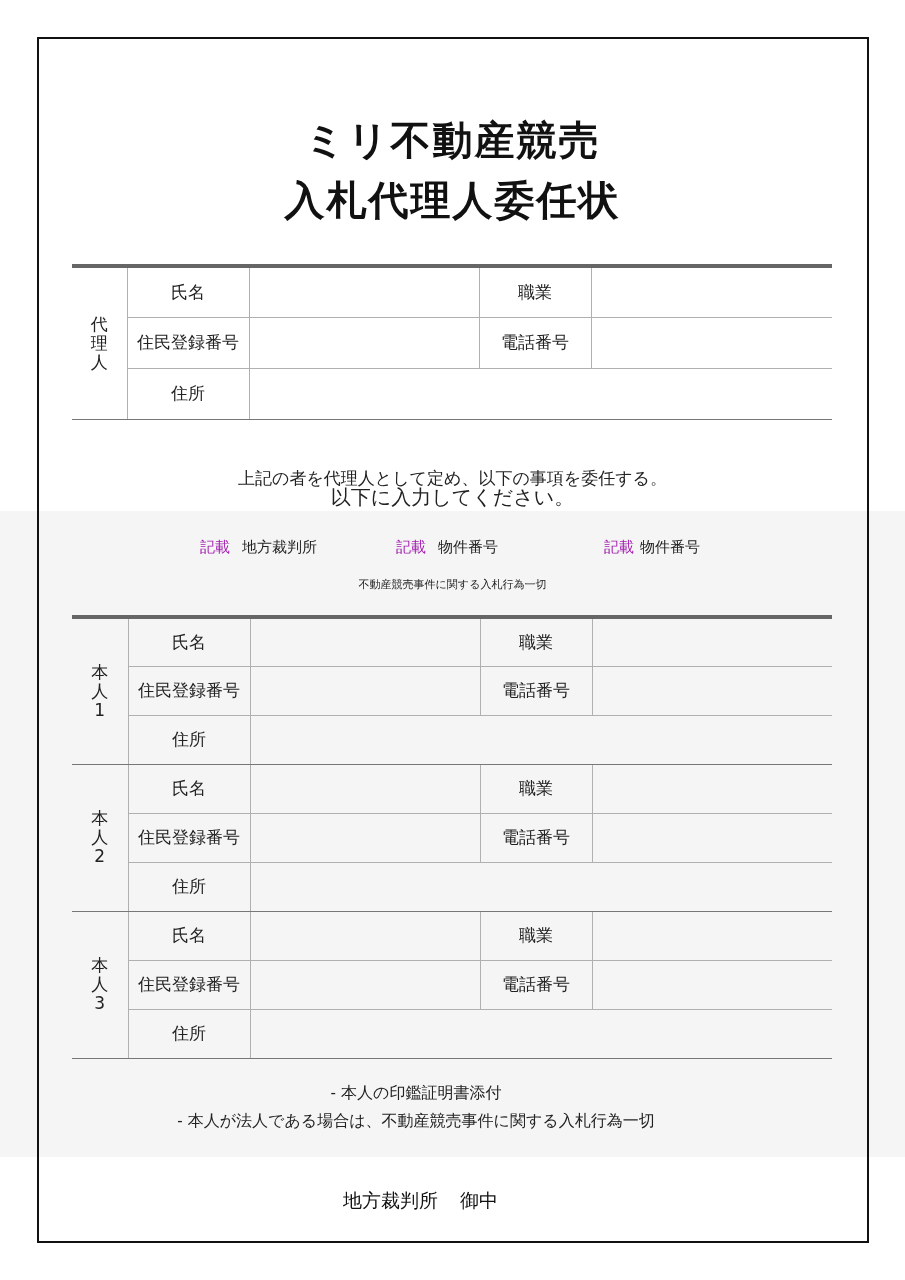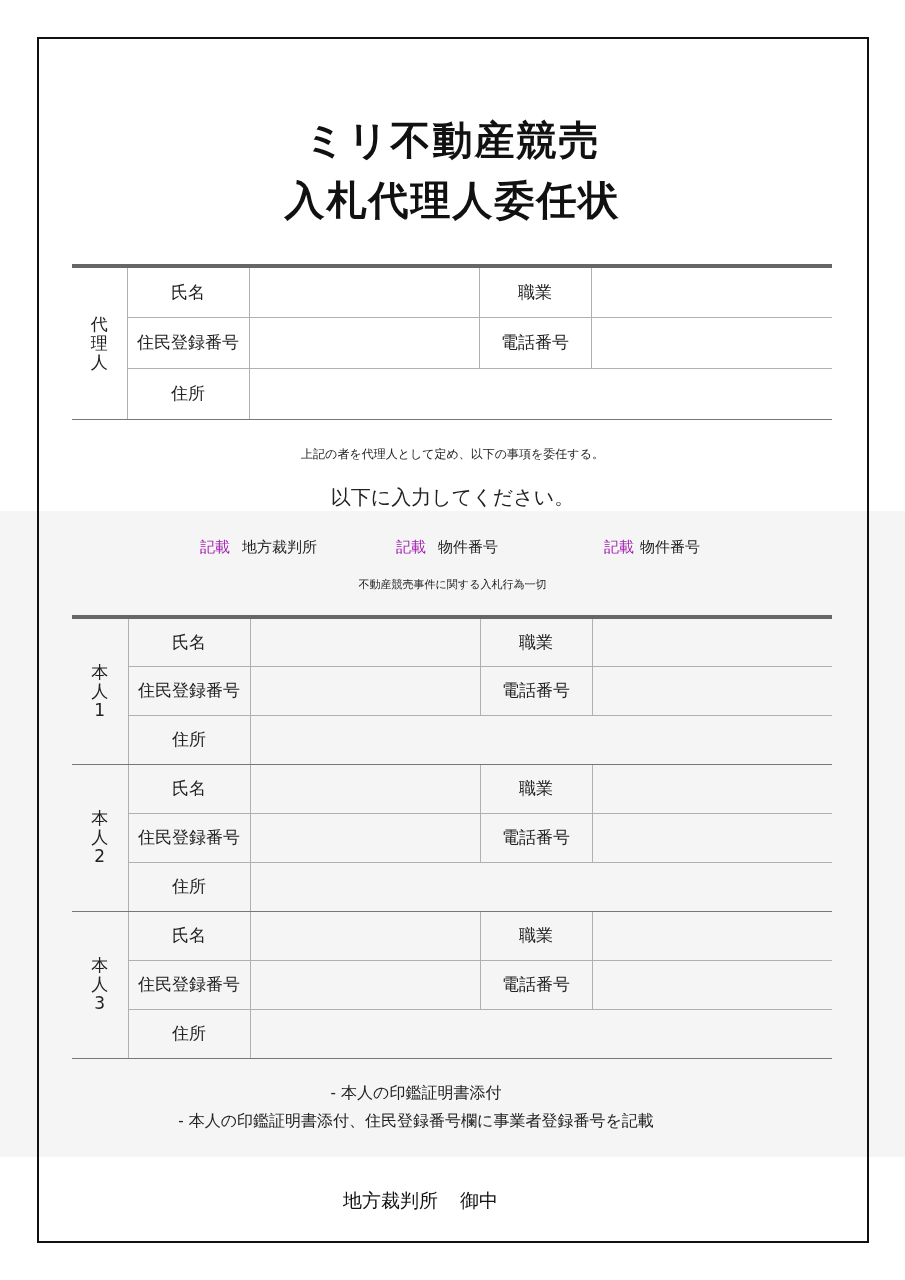--- a/index.html
+++ b/index.html
@@ -46,21 +46,21 @@
     .row { height: 51px; }
     .row-p { height: 49px; }
 
     .agent-table { top: 264px; }
     .p-table { top: 615px; }
 
     .center-text {
       position: absolute; left: 0; width: 905px; text-align: center;
       font-family: "DejaVu Serif", "Liberation Serif", serif; color: #222;
     }
-    .t1 { top: 446px; font-size: 12px; }
+    .t1 { top: 467px; font-size: 17px; }
     .t2 { top: 484px; font-size: 20px; }
     .t3 { top: 577px; font-size: 11px; }
 
     .fill-row { position: absolute; top: 538px; height: 22px; font-size: 15px;
       font-family: "DejaVu Serif", "Liberation Serif", serif; }
     .fill-row .ph { color: #a21caf; margin-right: 12px; }
     .fill-row .lbl { color: #222; }
     .f1 { left: 200px; }
     .f2 { left: 396px; }
     .f3 { left: 604px; }
@@ -204,17 +204,17 @@
     <td class="value"></td>
   </tr>
   <tr class="row-p last">
     <td class="label">住所</td>
     <td class="value" colspan="3"></td>
   </tr>
 </tbody>
   </table>
 
 <div class="note n1">- 本人の印鑑証明書添付</div>
-<div class="note n2">- 本人の印鑑証明書添付、住民登録番号欄に事業者登録番号を記載</div>
+<div class="note n2">- 本人が法人である場合は、不動産競売事件に関する入札行為一切</div>
 
 <div class="footer">
   <span>地方裁判所</span><span class="gap"></span><span>御中</span>
 </div>
 
 </body></html>

